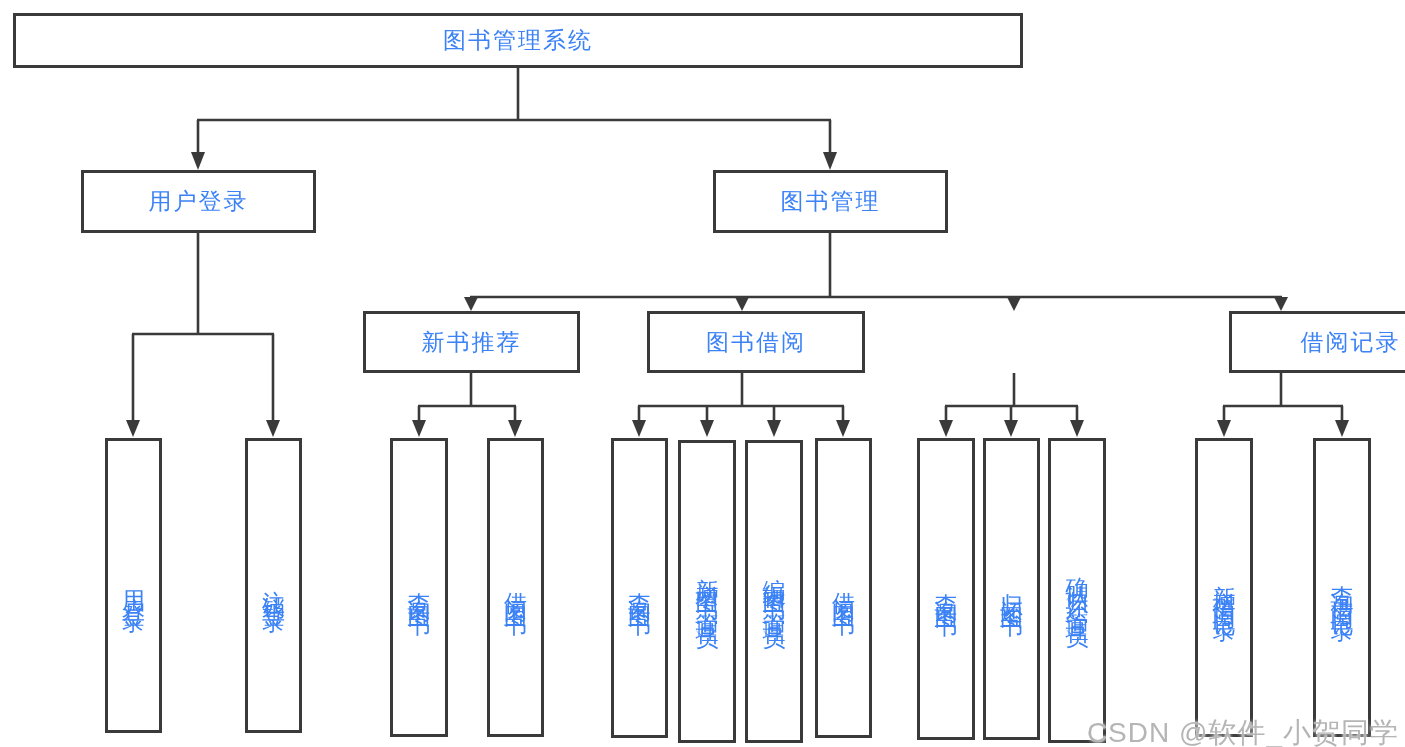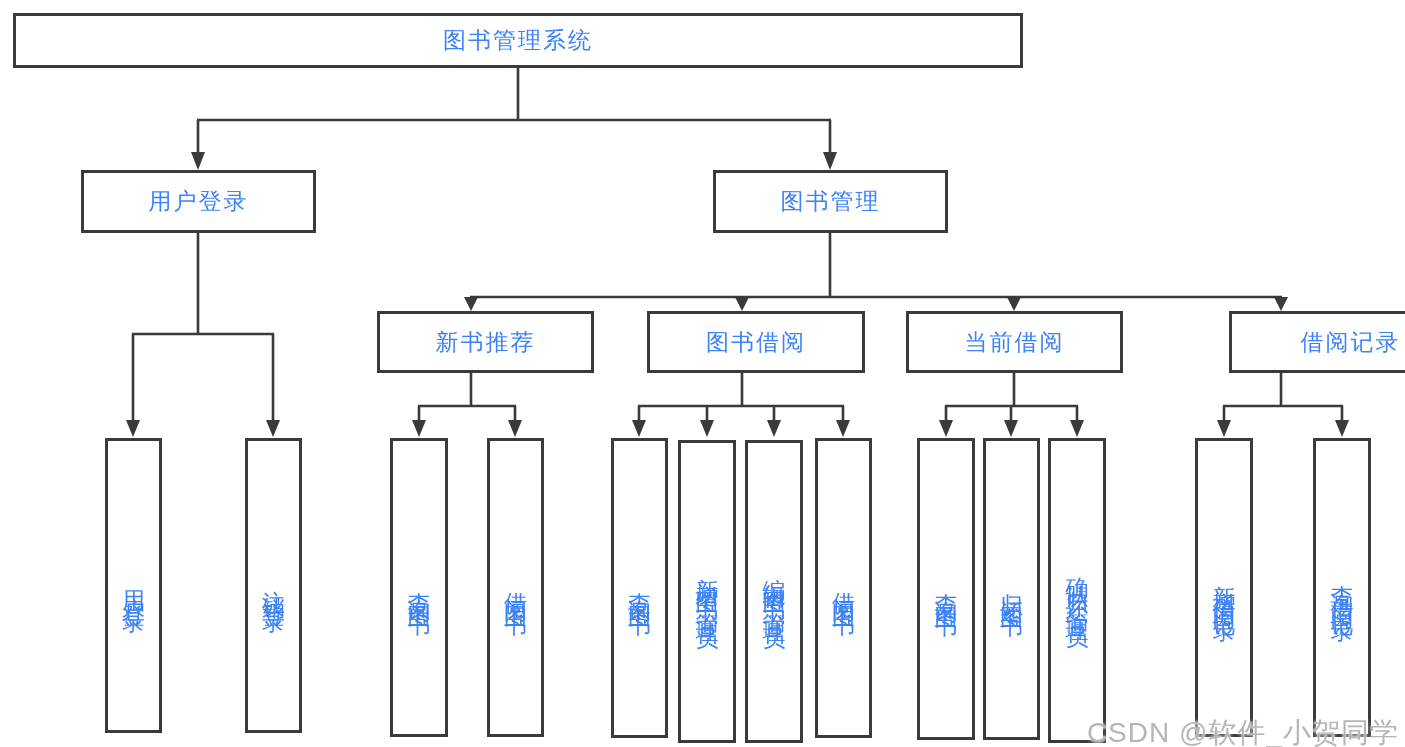--- a/index.html
+++ b/index.html
@@ -102,28 +102,25 @@
     <span class="hlabel">图书管理系统</span>
   </div>
 
   <div class="box" style="left:81px;top:170px;width:235px;height:63px;">
     <span class="hlabel">用户登录</span>
   </div>
   <div class="box" style="left:713px;top:170px;width:235px;height:63px;">
     <span class="hlabel">图书管理</span>
   </div>
 
-  <div class="box" style="left:363px;top:311px;width:217px;height:62px;margin-left:14px;">
+  <div class="box" style="left:363px;top:311px;width:217px;height:62px;">
     <span class="hlabel">新书推荐</span>
   </div>
   <div class="box" style="left:647px;top:311px;width:218px;height:62px;">
     <span class="hlabel">图书借阅</span>
-  </div>
-  <div class="box" style="left:906px;top:311px;width:217px;height:62px;">
-    <span class="hlabel">当前借阅</span>
   </div>
   <div class="box" style="left:1229px;top:311px;width:197px;height:62px;padding-left:46px;">
     <span class="hlabel">借阅记录</span>
   </div>
 
   <div class="box" style="left:105px;top:438px;width:57px;height:295px;">
     <span class="vlabel">用户登录</span>
   </div>
   <div class="box" style="left:245px;top:438px;width:57px;height:295px;">
     <span class="vlabel">注销登录</span>

